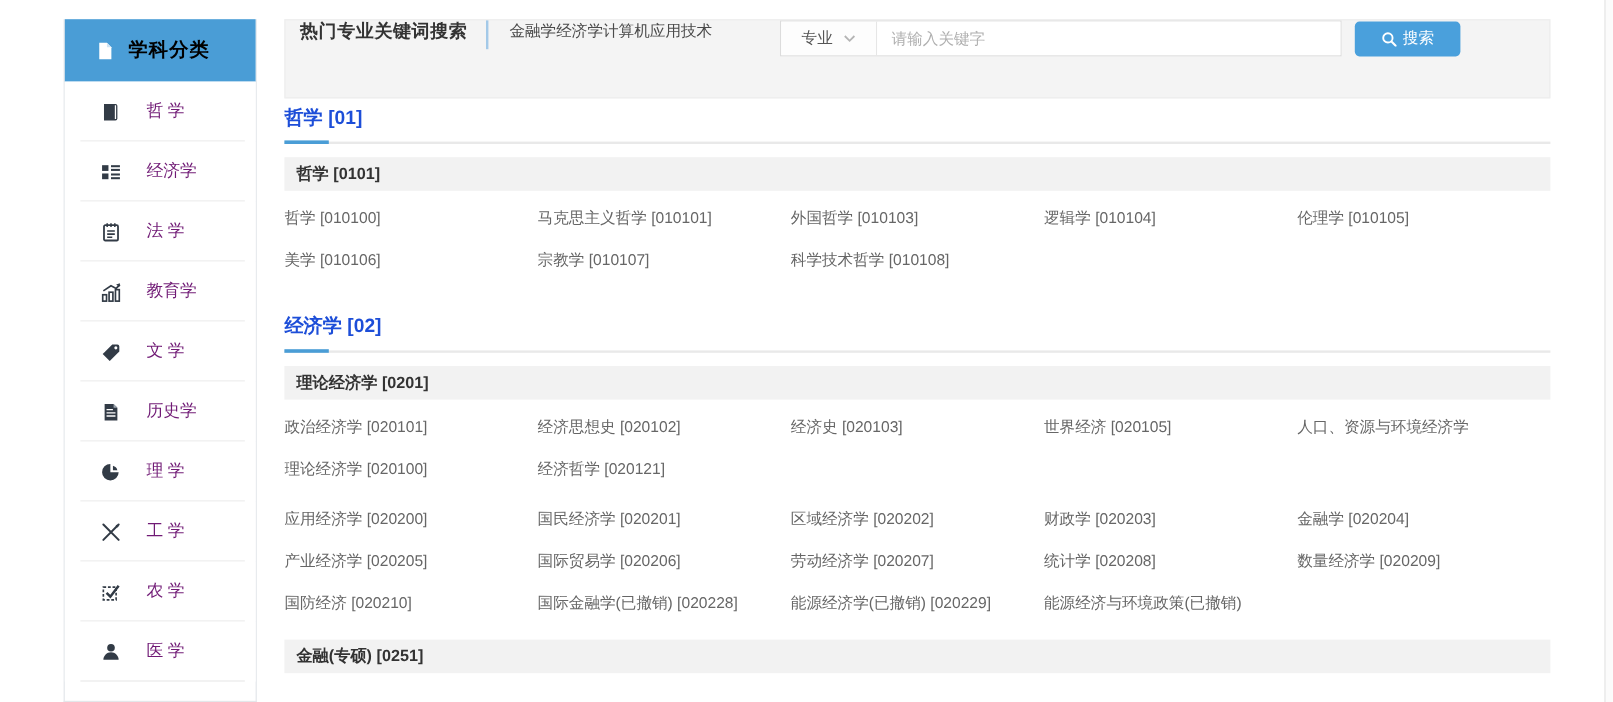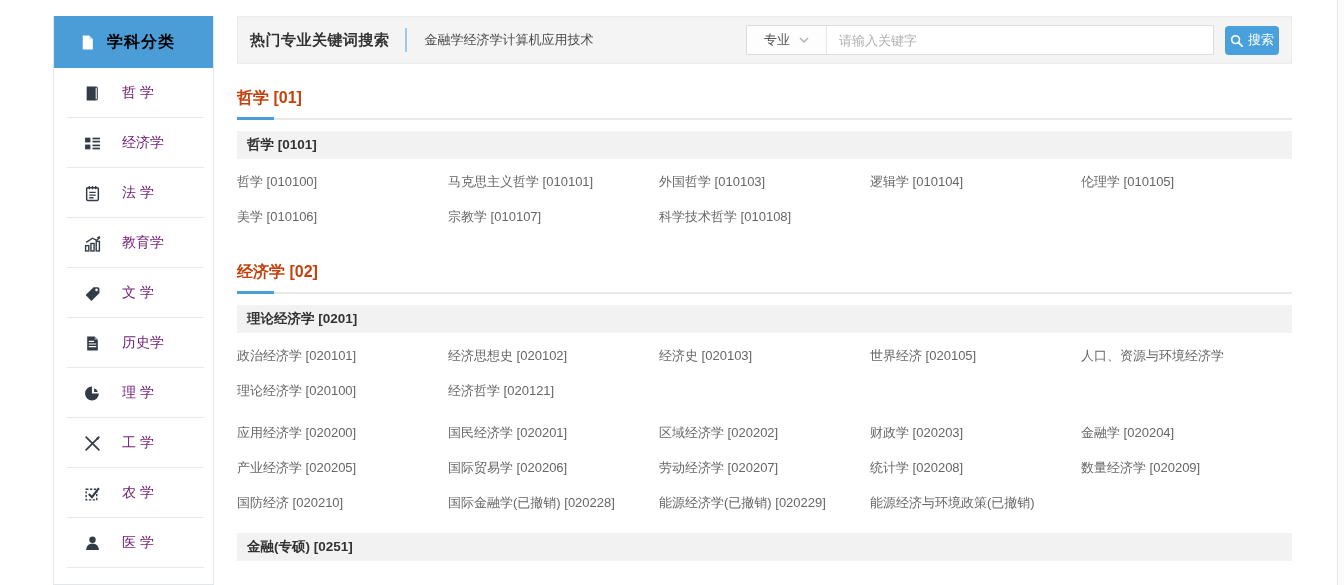--- a/index.html
+++ b/index.html
@@ -25,50 +25,50 @@
     height: 50px; display: flex; align-items: center; gap: 21px;
     padding-left: 30px; font-size: 14px; color: #701a75; cursor: pointer;
     position: relative; background: #fff;
   }
   .side-item::after {
     content:""; position:absolute; left:13px; right:9px; bottom:0; height:1px; background:#e9e9e9;
   }
   .side-item .icn { width: 17px; height: 17px; flex: 0 0 17px; display:inline-flex; }
   
   .topbar {
-    position: absolute; left: 237px; top: 16px; width: 1055px; height: 48px;
+    position: absolute; left: 237px; top: 16px; width: 1055px; height: 66px;
     background: #f4f4f4; border: 1px solid #ededed;
-    display: flex; align-items: center; padding: 0 12px;
+    display: flex; align-items: flex-start; padding: 0 12px;
   }
   .topbar-title { font-size: 15px; font-weight: bold; color: #333; margin-right: 15px; letter-spacing:0.5px; }
   .vdivider { width: 2px; height: 24px; background: #a3c9e8; margin-right: 18px; }
   .hotlinks { display: flex; }
   .hotlink { font-size: 13px; color: #4a4a4a; text-decoration: none; cursor: pointer; }
-  .searchbox { margin-left: auto; display: flex; align-items: center; }
+  .searchbox { margin-left: auto; margin-right: 62px; display: flex; align-items: center; }
   .search-field { display: flex; height: 30px; border: 1px solid #dcdcdc; background: #fff; }
   .select {
     width: 80px; display: flex; align-items: center; justify-content: center; gap: 9px;
     font-size: 13px; color: #555; border-right: 1px solid #e6e6e6; cursor: pointer; background:#fdfdfd;
   }
   .search-input {
     width: 386px; border: none; outline: none; padding: 0 12px;
     font-size: 13px; color: #333; font-family: "Liberation Sans", sans-serif; background:#fff;
   }
   .search-input::placeholder { color: #b0b0b0; }
   .search-btn {
-    margin-left: 11px; height: 29px; padding: 0 5px;
+    margin-left: 11px; height: 29px; padding: 0 22px;
     background: #4aa0dc; color: #fff; border: none; border-radius: 4px;
     font-size: 13px; display: flex; align-items: center; gap: 5px; cursor: pointer;
     font-family: "Liberation Sans", sans-serif;
   }
   
   .content { position: absolute; left: 237px; top: 88px; width: 1055px; }
   .section { margin-bottom: 26px; }
   .section-title {
-    font-size: 16px; font-weight: bold; color: #c2410c;
+    font-size: 16px; font-weight: bold; color: #1d4ed8;
     padding-bottom: 9px; border-bottom: 2px solid #e9e9e9; position: relative;
   }
   .section-title::after {
     content:""; position:absolute; left:0; bottom:-2px; width:37px; height:3px; background:#4a9dd6;
   }
   .subsection-bar {
     margin-top: 11px; height: 28px; line-height: 28px; background: #f2f2f2;
     font-size: 13.5px; font-weight: bold; color: #333; padding-left: 10px;
   }
   .items-grid { display: grid; grid-template-columns: repeat(5, 1fr); padding: 5px 0 2px 0; }

